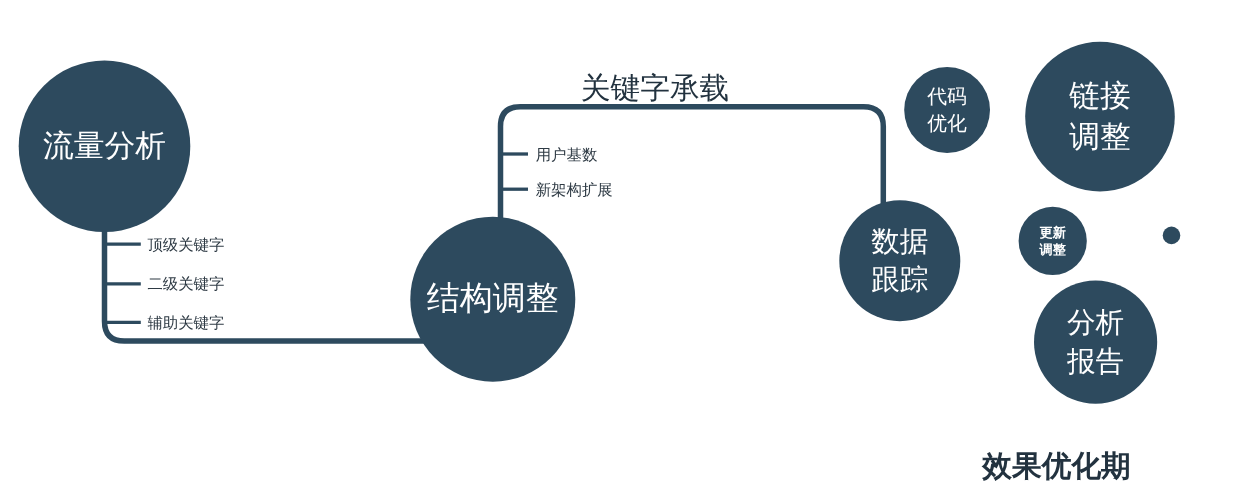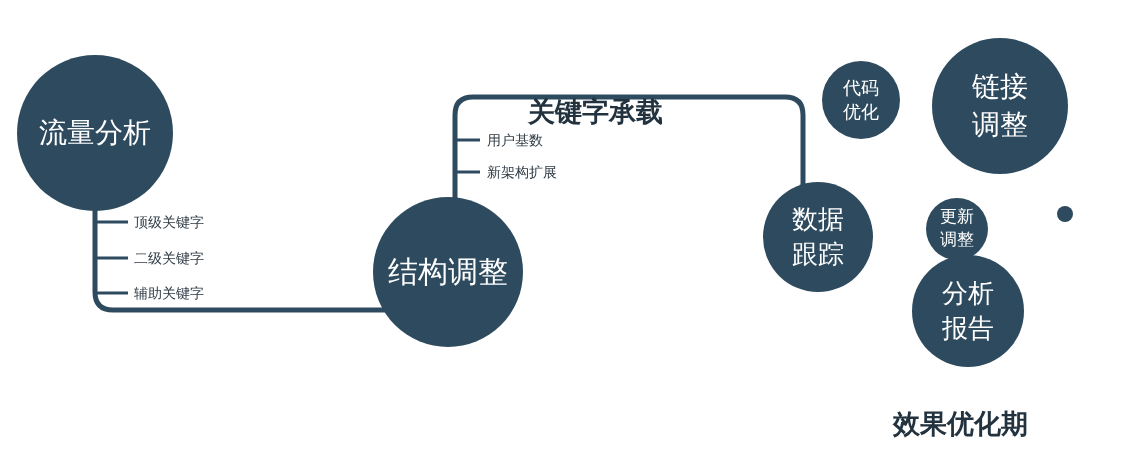--- a/index.html
+++ b/index.html
@@ -49,29 +49,28 @@
     justify-content: center;
     text-align: center;
     white-space: pre-line;
     line-height: 1.35;
   }
   .node-traffic   { left: 17px;  top: 55px;  width: 156px; height: 156px; font-size: 28px; }
   .node-structure { left: 373px; top: 197px; width: 150px; height: 150px; font-size: 30px; }
   .node-tracking  { left: 763px; top: 182px; width: 110px; height: 110px; font-size: 26px; }
   .node-code      { left: 822px; top: 61px;  width: 78px;  height: 78px;  font-size: 18px; }
   .node-link      { left: 932px; top: 38px;  width: 136px; height: 136px; font-size: 28px; }
-  .node-update    { left: 926px; top: 198px; width: 62px;  height: 62px;  font-size: 17px; font-weight: normal; }
-  .node-report    { left: 912px; top: 255px; width: 112px; height: 112px; font-size: 26px; }
+  .node-update    { left: 926px; top: 188px; width: 62px;  height: 62px;  font-size: 12px; font-weight: bold; }
+  .node-report    { left: 940px; top: 255px; width: 112px; height: 112px; font-size: 26px; }
   .node-dot       { left: 1057px; top: 206px; width: 16px; height: 16px; }
   .edge-label {
     position: absolute;
     color: var(--text_dark);
-    font-weight: bold;
+    font-weight: normal;
     white-space: nowrap;
-    margin-top: 32px;
   }
   .label-user-base     { left: 155px; top: 327px; font-size: 27px; }
   .label-keyword-carry { left: 528px; top: 62px;  font-size: 27px; }
   .footer-label {
     position: absolute;
     left: 893px; top: 406px;
     font-size: 27px;
     font-weight: bold;
     color: var(--text_dark);
     white-space: nowrap;

